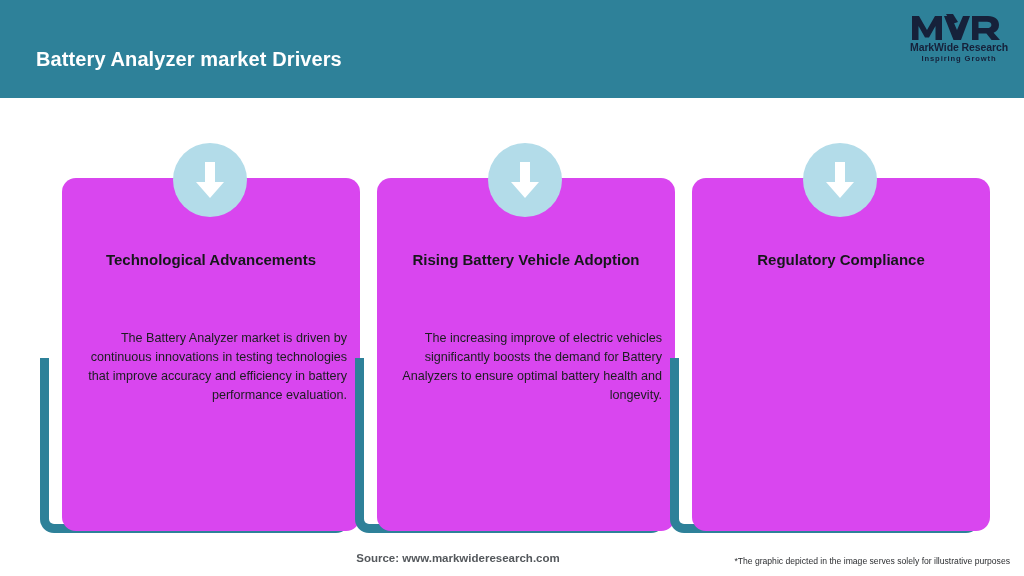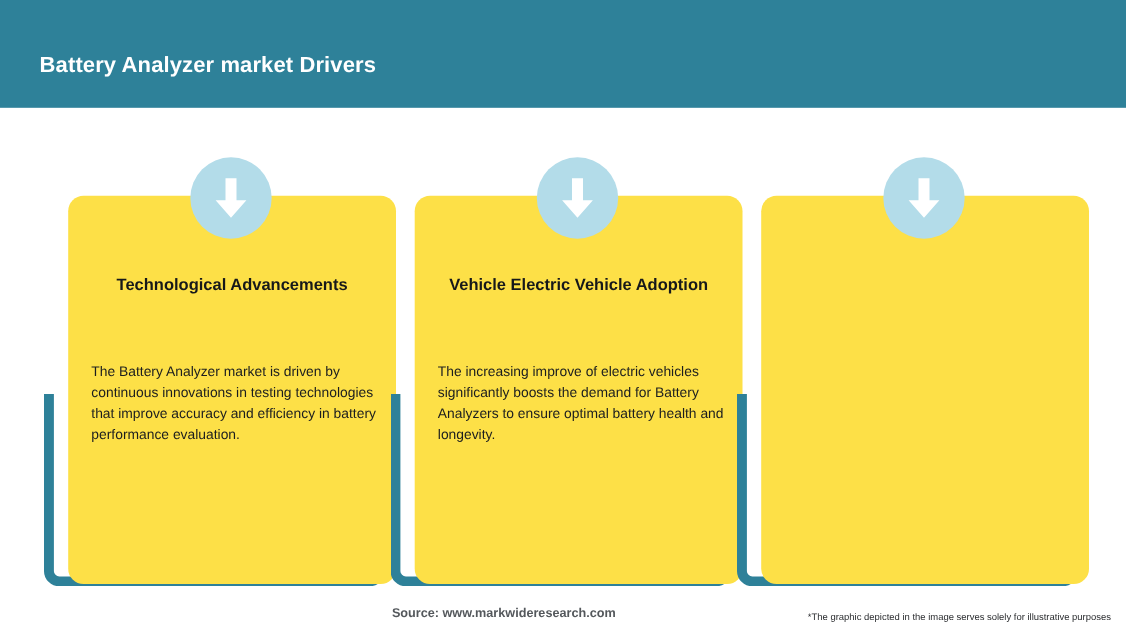--- a/index.html
+++ b/index.html
@@ -82,21 +82,21 @@
     border-radius: 0 0 14px 14px;
     box-sizing: border-box;
   }
 
   .card {
     position: absolute;
     left: 22px;
     top: 35px;
     width: 298px;
     height: 353px;
-    background: #fde047;
+    background: #d946ef;
     border-radius: 14px;
     box-sizing: border-box;
   }
 
   .icon-circle {
     position: absolute;
     left: 111px;
     top: -35px;
     width: 74px;
     height: 74px;
@@ -121,21 +121,21 @@
   }
 
   .card-body {
     position: absolute;
     left: 21px;
     top: 151px;
     width: 264px;
     font-size: 12.6px;
     color: #1b1d1f;
     line-height: 1.52;
-    text-align: left;
+    text-align: right;
   }
 
   
   .footer-source {
     position: absolute;
     left: 0;
     top: 552px;
     width: 916px;
     text-align: center;
     font-size: 11.5px;
@@ -153,20 +153,32 @@
   }
 </style>
 </head>
 <body>
 
 <div class="slide">
 
   <div class="header">
     <div class="header-title">Battery Analyzer market Drivers</div>
 
+    <div class="logo">
+      <svg width="106" height="58" viewBox="0 0 106 58" xmlns="http://www.w3.org/2000/svg" aria-hidden="true">
+        <g fill="#16213A">
+          <path d="M6 32 L6 8 L13 8 L21 22 L29 8 L36 8 L36 32 L29.5 32 L29.5 18 L23 29.5 L19 29.5 L12.5 18 L12.5 32 Z"></path>
+          <path d="M38 8 L45 8 L51 22 L57 8 L64 8 L55 32 L47.5 32 Z"></path>
+          <path d="M40 6 L47 6 L52 14 L46 16 Z"></path>
+          <path d="M66 32 L66 8 L82 8 C89 8 93 11.5 93 17 C93 20.8 91 23.6 87.6 24.8 L94 32 L85.6 32 L80.4 25.6 L72.5 25.6 L72.5 32 Z M72.5 20 L81 20 C83.6 20 85.4 18.9 85.4 16.9 C85.4 14.9 83.6 13.8 81 13.8 L72.5 13.8 Z"></path>
+        </g>
+        <text x="53" y="43" text-anchor="middle" font-family="'Liberation Sans', sans-serif" font-size="10.5" font-weight="bold" fill="#16213A" letter-spacing="-0.1">MarkWide Research</text>
+        <text x="53" y="53" text-anchor="middle" font-family="'Liberation Sans', sans-serif" font-size="7.6" font-weight="bold" fill="#16213A" letter-spacing="0.9">Inspiring Growth</text>
+      </svg>
+    </div>
   </div>
 
   <div class="cards">
 
     <div class="card-wrap c1">
       <div class="frame"></div>
       <div class="card">
         <div class="icon-circle">
           <svg width="34" height="40" viewBox="0 0 34 40" xmlns="http://www.w3.org/2000/svg" aria-hidden="true">
             <path d="M12 2 L22 2 L22 22 L31 22 L17 38 L3 22 L12 22 Z" fill="#FFFFFF"></path>
@@ -178,33 +190,34 @@
     </div>
 
     <div class="card-wrap c2">
       <div class="frame"></div>
       <div class="card">
         <div class="icon-circle">
           <svg width="34" height="40" viewBox="0 0 34 40" xmlns="http://www.w3.org/2000/svg" aria-hidden="true">
             <path d="M12 2 L22 2 L22 22 L31 22 L17 38 L3 22 L12 22 Z" fill="#FFFFFF"></path>
           </svg>
         </div>
-        <div class="card-title">Vehicle Electric Vehicle Adoption</div>
+        <div class="card-title">Rising Battery Vehicle Adoption</div>
         <div class="card-body">The increasing improve of electric vehicles significantly boosts the demand for Battery Analyzers to ensure optimal battery health and longevity.</div>
       </div>
     </div>
 
     <div class="card-wrap c3">
       <div class="frame"></div>
       <div class="card">
         <div class="icon-circle">
           <svg width="34" height="40" viewBox="0 0 34 40" xmlns="http://www.w3.org/2000/svg" aria-hidden="true">
             <path d="M12 2 L22 2 L22 22 L31 22 L17 38 L3 22 L12 22 Z" fill="#FFFFFF"></path>
           </svg>
         </div>
+        <div class="card-title">Regulatory Compliance</div>
       </div>
     </div>
 
   </div>
 
   <div class="footer-source">Source: www.markwideresearch.com</div>
   <div class="footer-note">*The graphic depicted in the image serves solely for illustrative purposes</div>
 
 </div>
 

